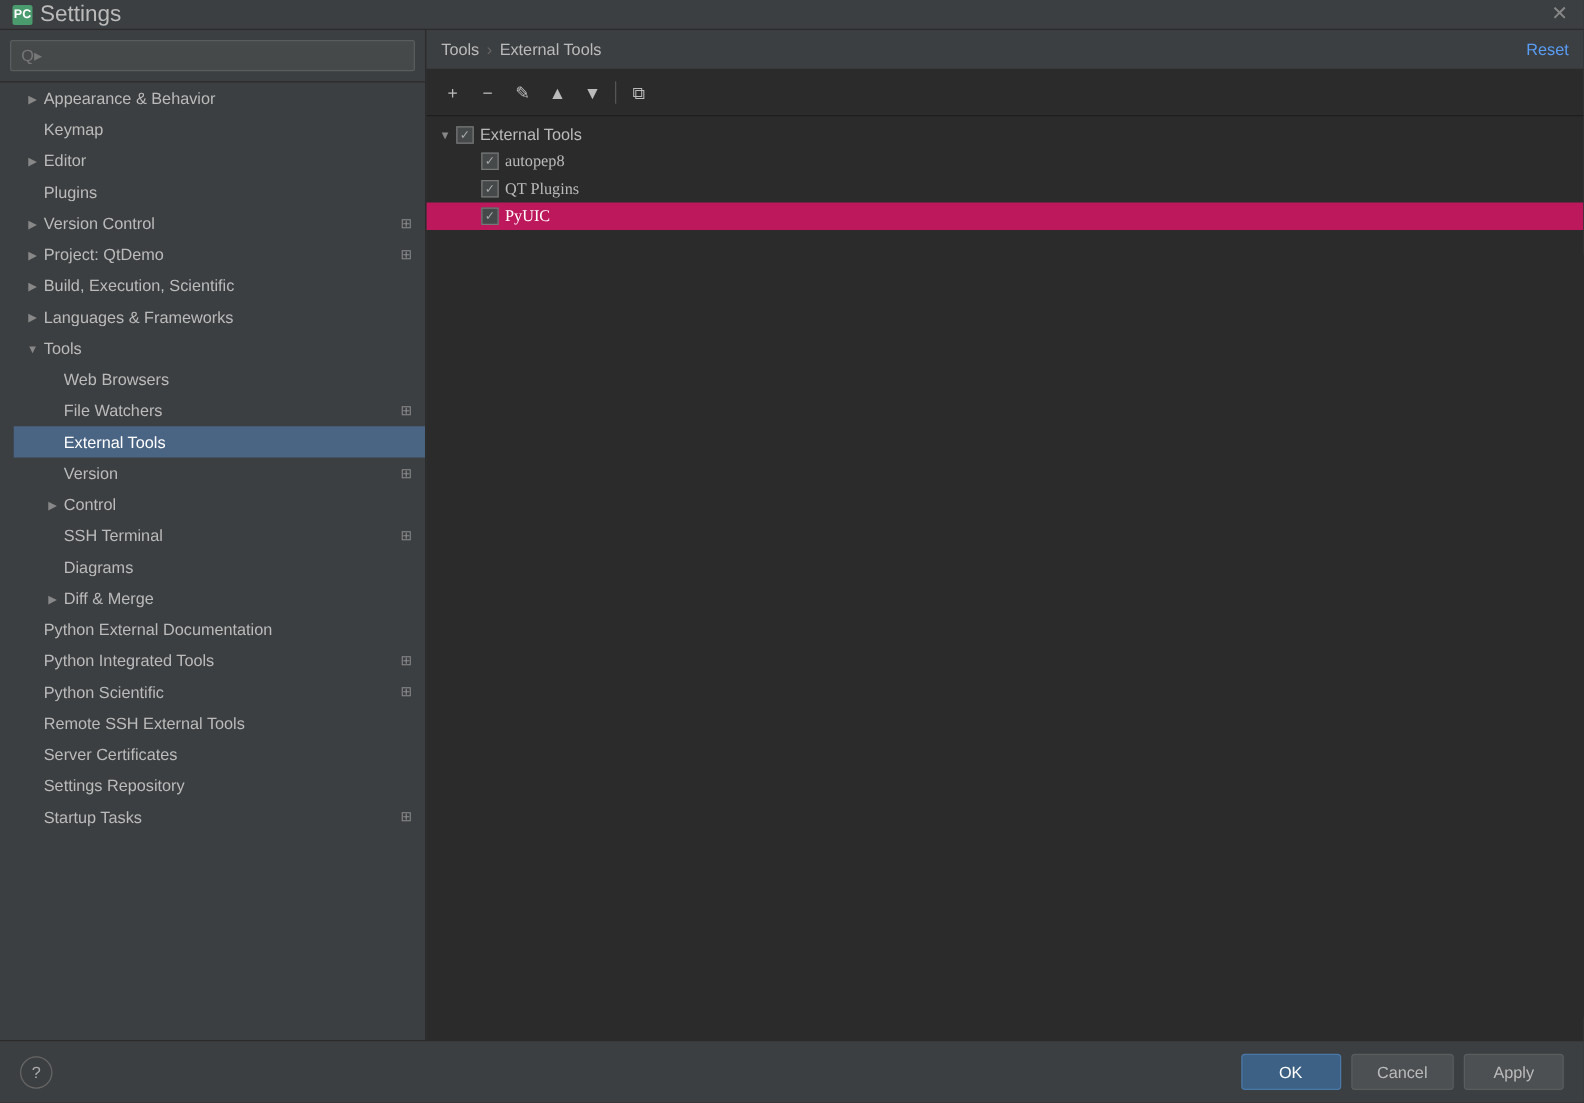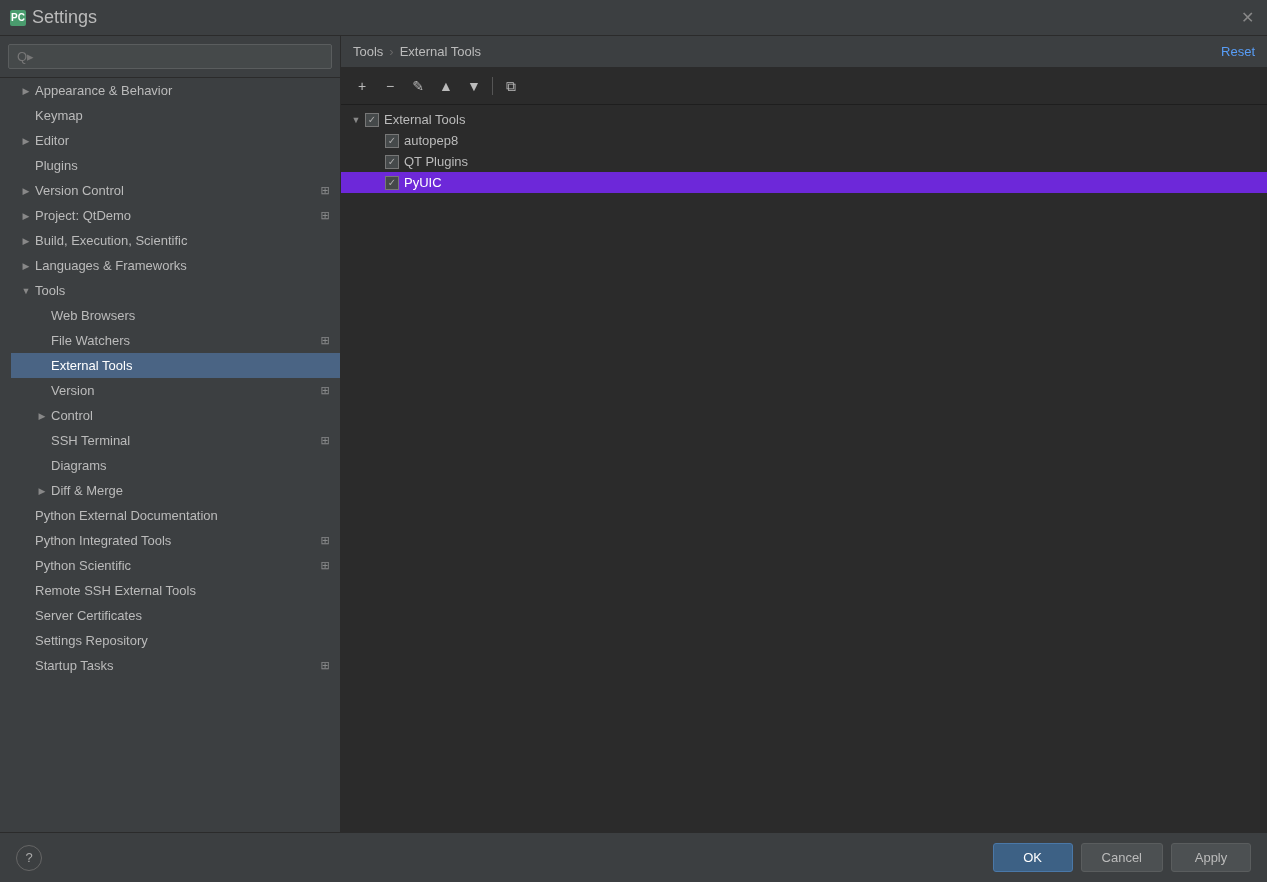--- a/index.html
+++ b/index.html
@@ -11,21 +11,21 @@
       width: 1267px;
       height: 882px;
       overflow: hidden;
       display: flex;
       flex-direction: column;
     }
 
     
     .title-bar {
       background: #3c3f41;
-      height: 36px;
+      height: 24px;
       display: flex;
       align-items: center;
       padding: 0 10px;
       border-bottom: 1px solid #2b2b2b;
       flex-shrink: 0;
     }
     .title-bar-icon {
       width: 16px;
       height: 16px;
       margin-right: 6px;
@@ -211,23 +211,23 @@
     .tree-area::-webkit-scrollbar-track { background: #2b2b2b; }
     .tree-area::-webkit-scrollbar-thumb { background: #555; border-radius: 4px; }
 
     .tree-item {
       display: flex;
       align-items: center;
       padding: 3px 8px;
       cursor: pointer;
       color: #bbbbbb;
     }
-    .tree-item.selected { background: #6d28d9; color: #ffffff; }
+    .tree-item.selected { background: #be185d; color: #ffffff; }
     .tree-item.level-0 { padding-left: 8px; }
-    .tree-item.level-1 { padding-left: 28px; }
+    .tree-item.level-1 { padding-left: 28px; font-family: Liberation Serif, serif; }
 
     .tree-arrow {
       width: 14px;
       height: 14px;
       display: inline-flex;
       align-items: center;
       justify-content: center;
       font-size: 9px;
       color: #888;
       margin-right: 2px;

